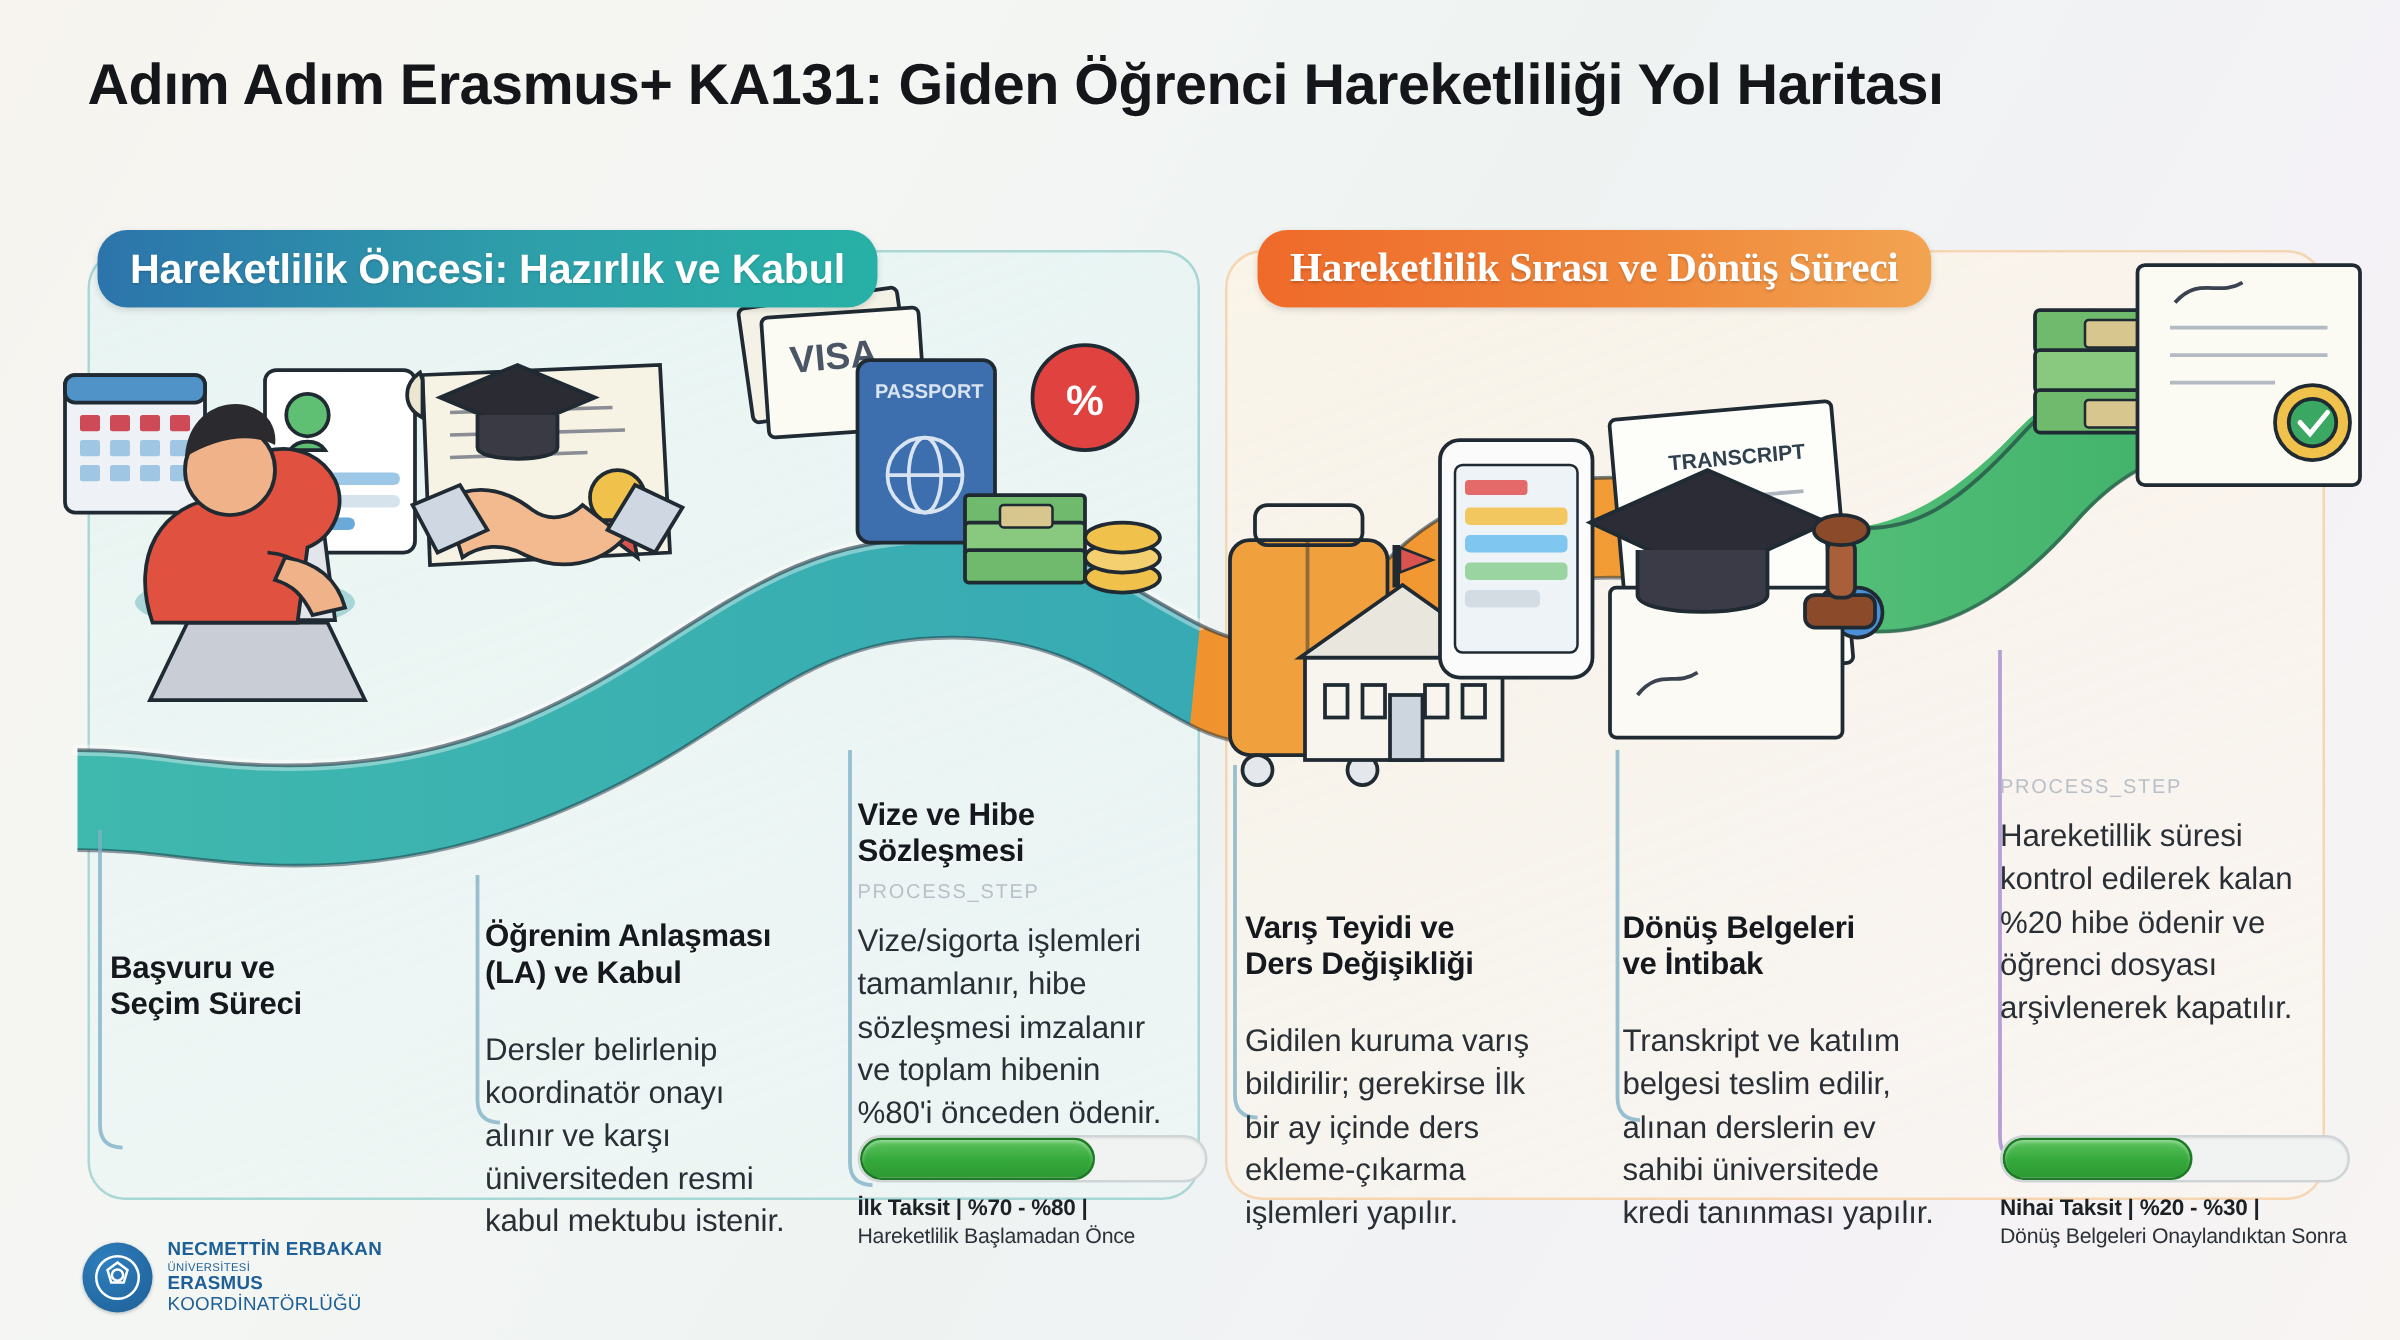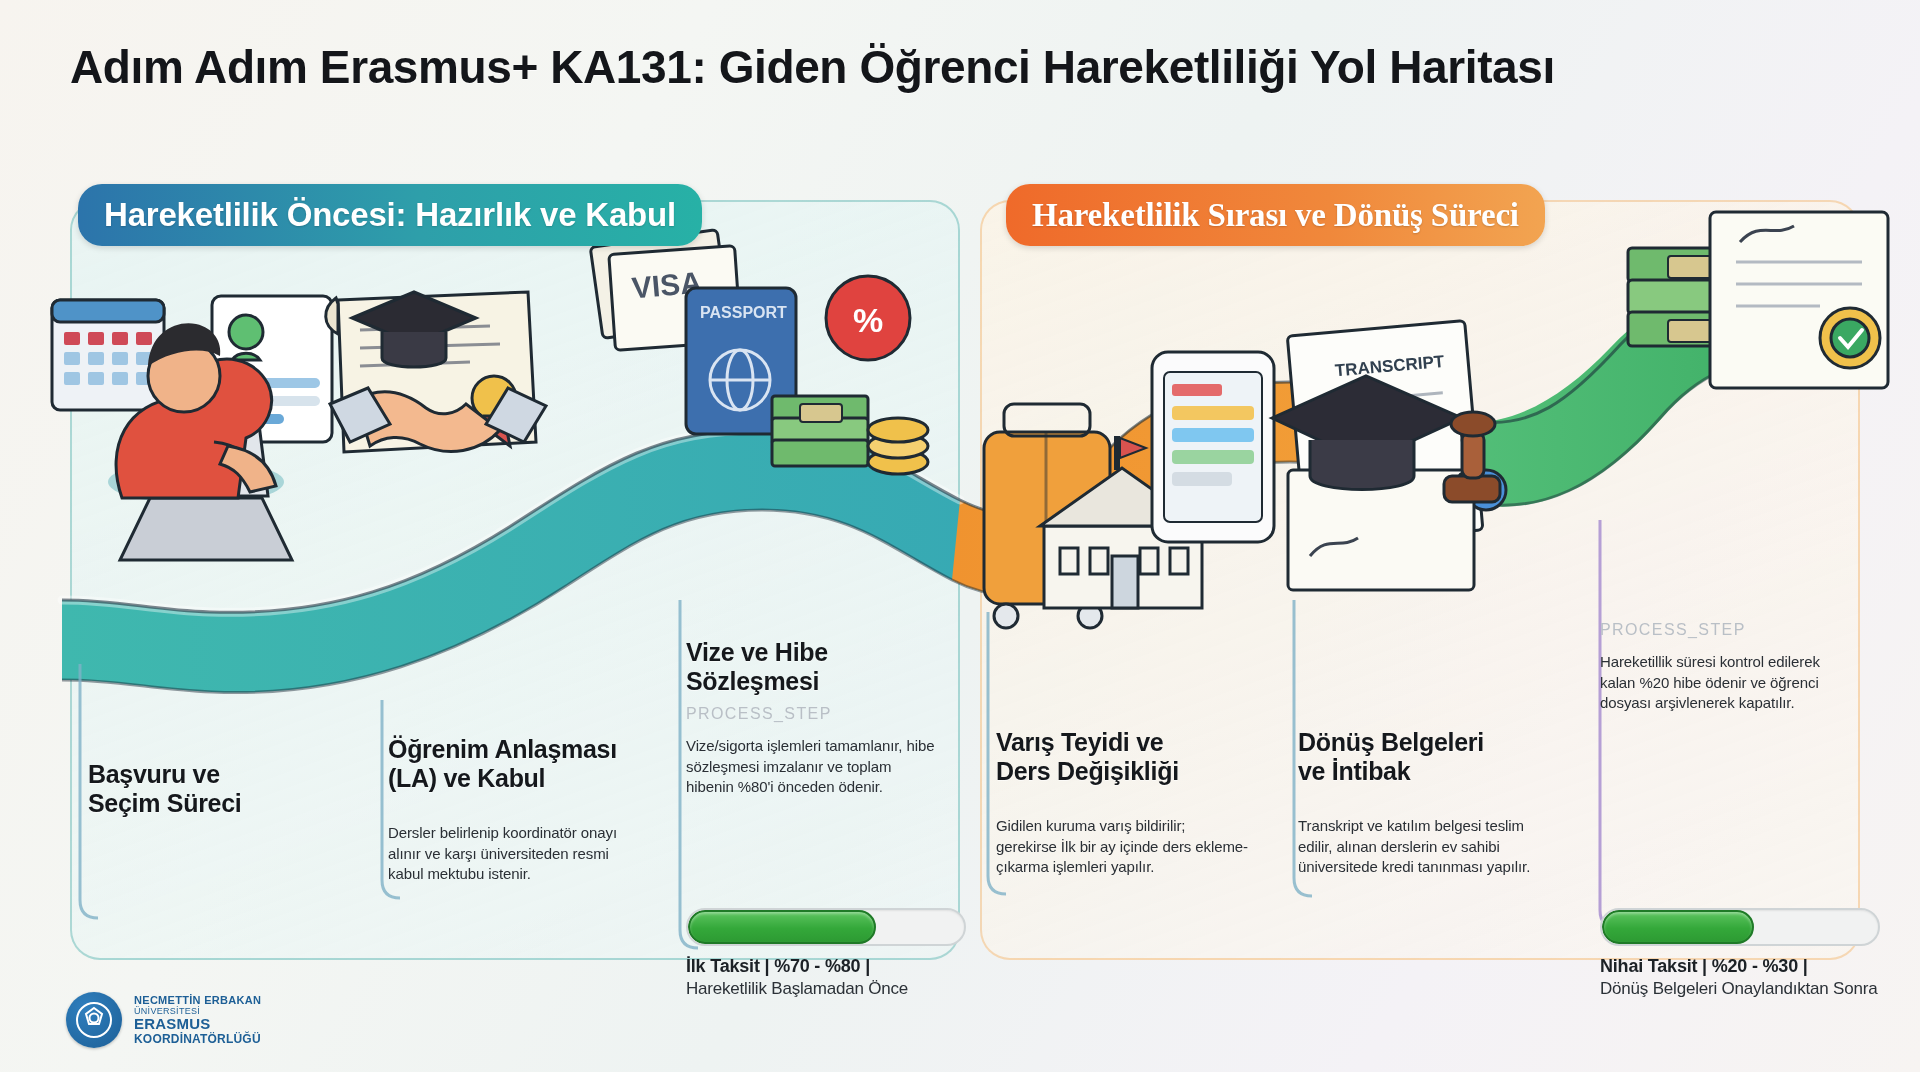--- a/index.html
+++ b/index.html
@@ -64,21 +64,21 @@
     line-height: 1.16; letter-spacing: -0.3px;
     text-shadow: 0 1px 0 rgba(255,255,255,.6);
   }
   .card .ckicker {
     margin-top: 9px;
     font-size: 16px; letter-spacing: 1.4px;
     color: #b9bfc6; font-weight: normal;
   }
   .card .cbody {
     margin-top: 13px;
-    font-size: 15px; line-height: 1.37; color: #2a2f35;
+    font-size: 25px; line-height: 1.37; color: #2a2f35;
     letter-spacing: -0.1px;
   }
   .card.spaced .cbody { margin-top: 30px; }
 
   
   .bar-wrap { position: absolute; width: 280px; }
   .bar {
     height: 38px; border-radius: 19px;
     background: #f1f2f2;
     border: 2px solid #cfd4d6;
@@ -97,24 +97,24 @@
 
   
   #logo { position: absolute; left: 66px; top: 992px; display: flex; align-items: center; gap: 12px; }
   #logo-mark {
     width: 56px; height: 56px; border-radius: 50%;
     background: radial-gradient(circle at 35% 30%, #2f7fbe, #1d5f96);
     display: flex; align-items: center; justify-content: center;
     box-shadow: 0 1px 3px rgba(0,0,0,.25);
   }
   #logo-text { line-height: 1.12; }
-  #logo-l1 { font-size: 11px; font-weight: bold; color: #1d5f96; letter-spacing: .3px; }
+  #logo-l1 { font-size: 15px; font-weight: bold; color: #1d5f96; letter-spacing: .3px; }
   #logo-l2 { font-size: 9px; color: #1d5f96; letter-spacing: .3px; }
   #logo-l3 { font-size: 15px; font-weight: bold; color: #1d5f96; letter-spacing: .2px; }
-  #logo-l4 { font-size: 12px; font-weight: bold; color: #1d5f96; letter-spacing: .2px; }
+  #logo-l4 { font-size: 15px; font-weight: normal; color: #1d5f96; letter-spacing: .2px; }
 </style>
 </head>
 <body>
 
 <div id="canvas">
 
   <div class="phase-panel" id="panel-pre"></div>
   <div class="phase-panel" id="panel-dur"></div>
 
   <svg id="road" viewBox="0 0 1920 1072">

